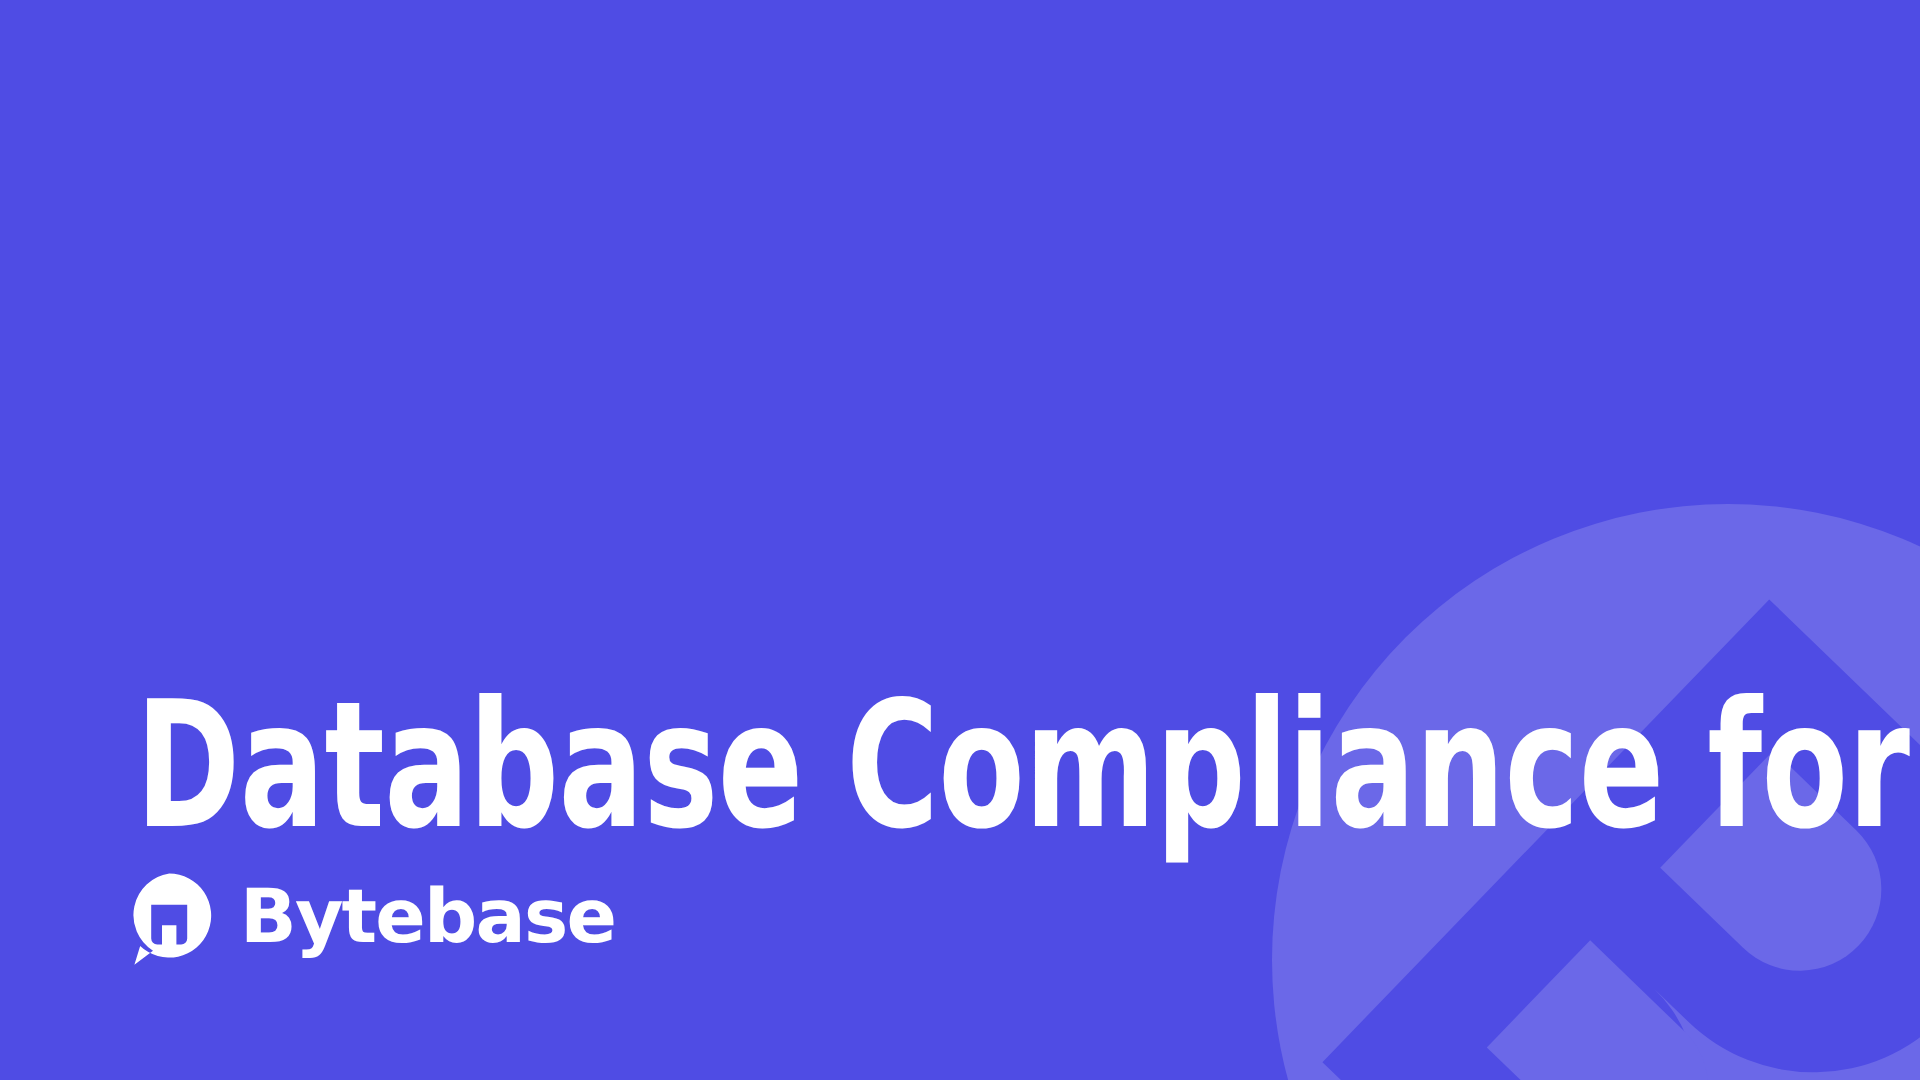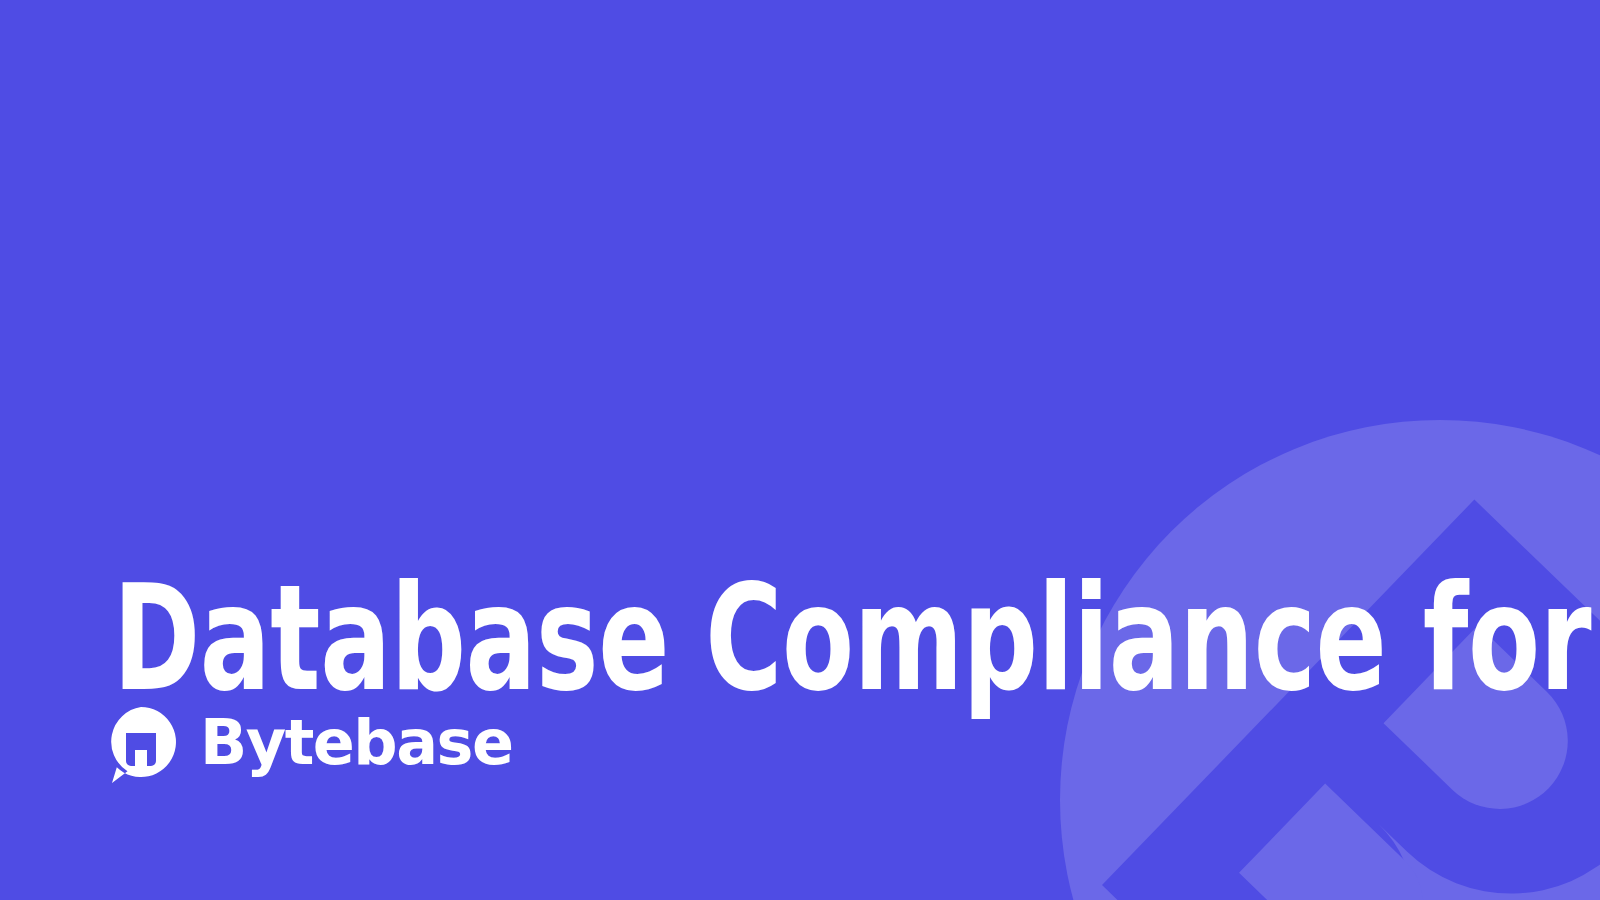--- a/index.html
+++ b/index.html
@@ -48,21 +48,21 @@
   }
   #title .tline {
     display: block;
     white-space: nowrap;
   }
 
   
   #brand {
     position: absolute;
     left: 104px;
-    top: 705px;
+    top: 726px;
     display: flex;
     align-items: center;
     gap: 22px;
   }
   #brand-mark {
     width: 74px;
     height: 80px;
     flex: 0 0 auto;
     display: block;
   }

